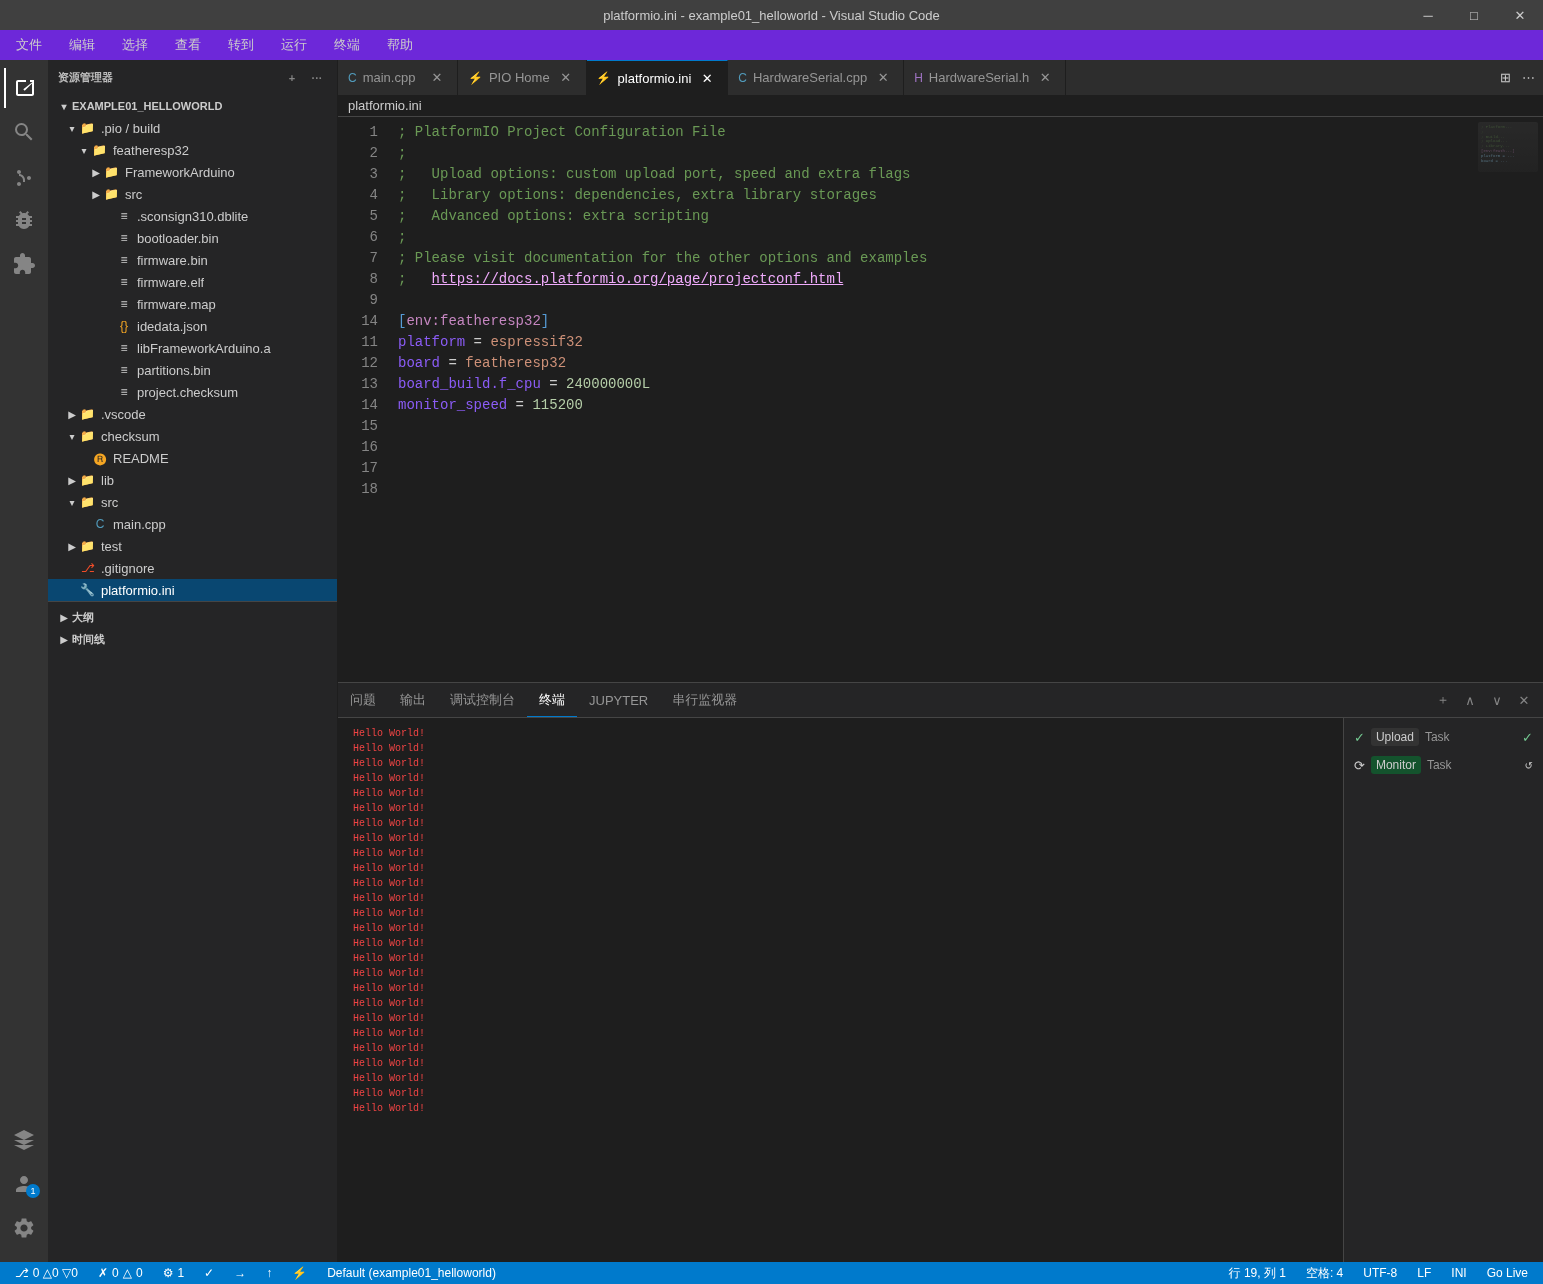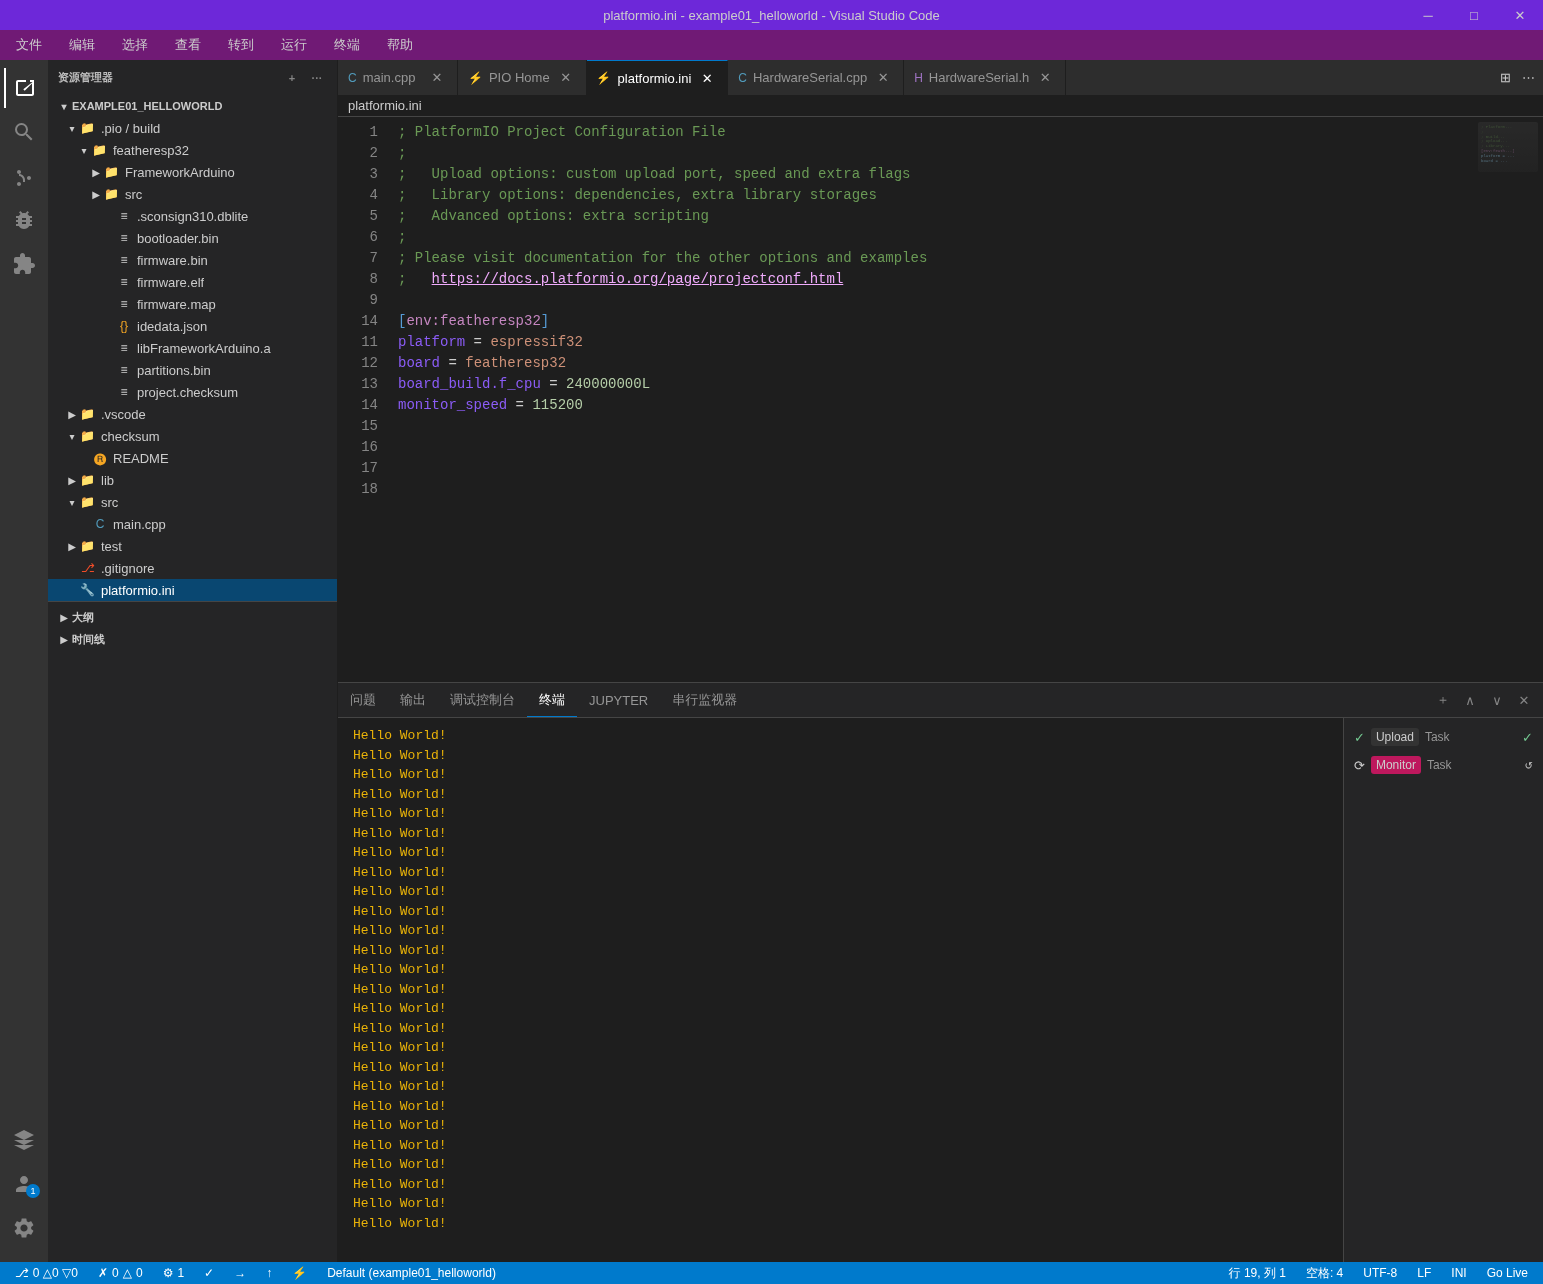--- a/index.html
+++ b/index.html
@@ -1,22 +1,22 @@
 <!DOCTYPE html>
 <html><head>
   <meta charset="utf-8">
   <style>
     * { margin: 0; padding: 0; box-sizing: border-box; }
     body { background: #1e1e1e; color: #cccccc; font-family: 'Segoe UI', sans-serif; font-size: 13px; width: 1543px; height: 1284px; overflow: hidden; display: flex; flex-direction: column; }
 
     
-    .title-bar { background: #6d28d9; height: 30px; display: flex; align-items: center; justify-content: center; color: #cccccc; font-size: 13px; position: relative; flex-shrink: 0; }
+    .title-bar { background: #404040; height: 30px; display: flex; align-items: center; justify-content: center; color: #cccccc; font-size: 13px; position: relative; flex-shrink: 0; }
     .title-bar .window-controls { position: absolute; right: 0; display: flex; height: 100%; }
     .window-control { width: 46px; display: flex; align-items: center; justify-content: center; cursor: pointer; }
-    .menu-bar { background: #701a75; height: 30px; display: flex; align-items: center; padding: 0 10px; gap: 15px; flex-shrink: 0; }
+    .menu-bar { background: #6d28d9; height: 30px; display: flex; align-items: center; padding: 0 10px; gap: 15px; flex-shrink: 0; }
     .menu-bar span { font-size: 13px; cursor: pointer; padding: 2px 6px; }
 
     
     .main-container { display: flex; flex: 1; overflow: hidden; }
 
     
     .activity-bar { width: 48px; background: #333333; display: flex; flex-direction: column; align-items: center; padding-top: 8px; flex-shrink: 0; }
     .activity-icon { width: 40px; height: 40px; display: flex; align-items: center; justify-content: center; cursor: pointer; color: #858585; margin-bottom: 4px; position: relative; }
     .activity-icon.active { color: #ffffff; border-left: 2px solid #ffffff; }
     .activity-icon svg { width: 24px; height: 24px; }
@@ -66,21 +66,21 @@
 
     
     .terminal-area { height: 580px; background: #1e1e1e; border-top: 1px solid #454545; display: flex; flex-direction: column; flex-shrink: 0; }
     .terminal-tabs { display: flex; align-items: center; background: #252526; height: 35px; border-bottom: 1px solid #454545; flex-shrink: 0; }
     .terminal-tab { padding: 0 12px; height: 100%; display: flex; align-items: center; cursor: pointer; font-size: 13px; color: #969696; }
     .terminal-tab.active { color: #ffffff; border-bottom: 1px solid #007acc; }
     .terminal-actions { margin-left: auto; display: flex; gap: 5px; padding: 0 8px; align-items: center; }
     .terminal-action { cursor: pointer; color: #858585; width: 22px; height: 22px; display: flex; align-items: center; justify-content: center; }
 
     .terminal-body { display: flex; flex: 1; overflow: hidden; }
-    .terminal-output { flex: 1; overflow-y: auto; padding: 8px 15px; font-family: 'Consolas', 'Courier New', monospace; font-size: 13px; color: #eab308; line-height: 1.5; }
+    .terminal-output { flex: 1; overflow-y: auto; padding: 8px 15px; font-family: 'Consolas', 'Courier New', monospace; font-size: 10px; color: #ef4444; line-height: 1.5; }
     .terminal-sidebar { width: 200px; background: #252526; border-left: 1px solid #454545; padding: 5px 0; }
     .task-item { display: flex; align-items: center; padding: 5px 10px; font-size: 13px; gap: 6px; cursor: pointer; }
     .task-check { color: #73c991; }
     .task-spin { color: #cccccc; }
 
     
     .status-bar { height: 22px; background: #007acc; display: flex; align-items: center; flex-shrink: 0; font-size: 12px; color: white; }
     .status-left { display: flex; align-items: center; gap: 10px; padding: 0 10px; }
     .status-right { margin-left: auto; display: flex; align-items: center; gap: 10px; padding: 0 10px; }
     .status-item { display: flex; align-items: center; gap: 4px; padding: 0 5px; cursor: pointer; height: 22px; }
@@ -454,21 +454,21 @@
           </div>
         <div class="terminal-sidebar">
           <div class="task-item">
             <span class="task-check">✓</span>
             <span style="background:#333; padding:2px 5px; border-radius:3px; font-size:12px;">Upload</span>
             <span style="color:#969696; font-size:12px;">Task</span>
             <span style="margin-left:auto; color:#73c991;">✓</span>
           </div>
           <div class="task-item">
             <span class="task-spin">⟳</span>
-            <span style="background:#be185d; padding:2px 5px; border-radius:3px; font-size:12px;">Monitor</span>
+            <span style="background:#14532d; padding:2px 5px; border-radius:3px; font-size:12px;">Monitor</span>
             <span style="color:#969696; font-size:12px;">Task</span>
             <span style="margin-left:auto; color:#cccccc; font-size:10px;">↺</span>
           </div>
         </div>
       </div>
     </div>
 
   </div>
 </div>
 

